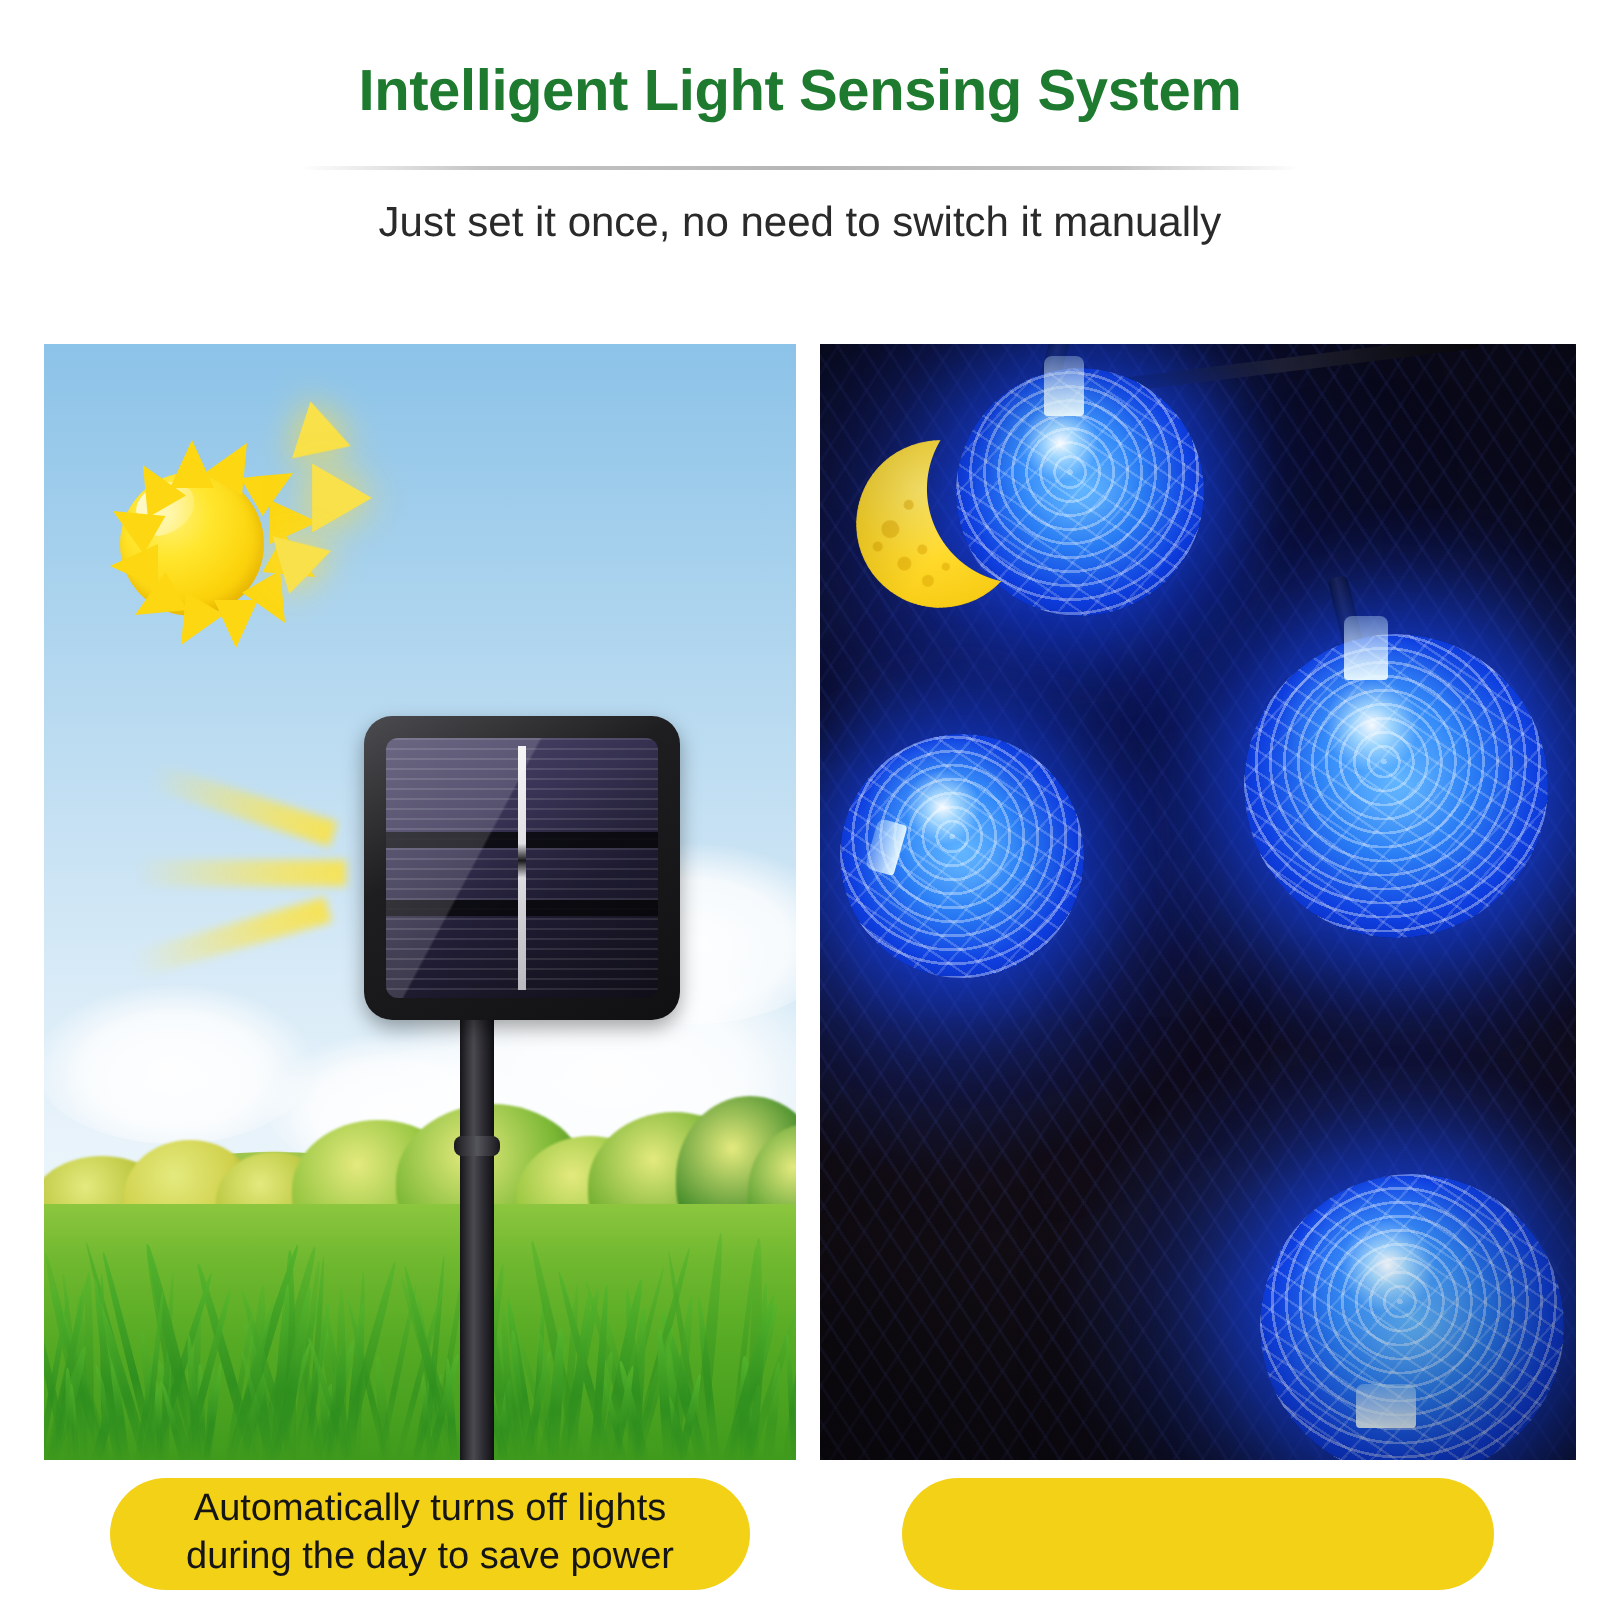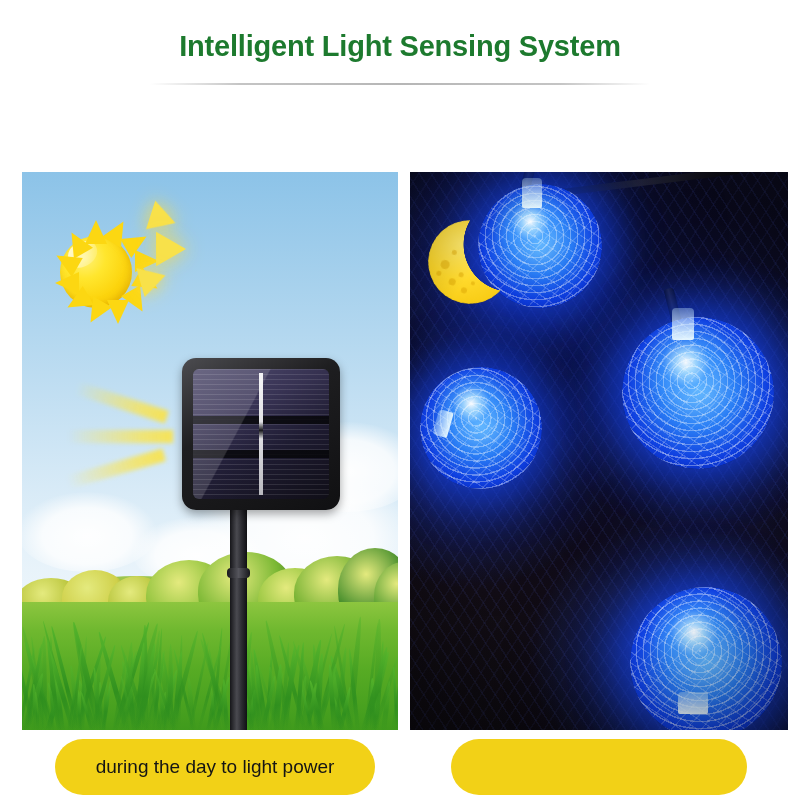--- a/index.html
+++ b/index.html
@@ -353,20 +353,21 @@
   }
   #pill-day   { left: 55px;  top: 739px; width: 320px; height: 56px; }
   #pill-night { left: 451px; top: 739px; width: 296px; height: 56px; }
 </style>
 </head>
 <body>
 
 <div id="header">
   <div id="page-title">Intelligent Light Sensing System</div>
   <div id="title-divider"></div>
+  <div id="page-subtitle">Just set it once, no need to switch it manually</div>
 </div>
 
 <div class="panel" id="panel-day">
 
   <div id="sky"></div>
 
   <div class="cloud" id="cloud-a"></div>
   <div class="cloud" id="cloud-b"></div>
   <div class="cloud" id="cloud-c"></div>
   <div class="cloud" id="cloud-d"></div>
@@ -603,20 +604,21 @@
         <div class="moon-dot" style="left: 48px; top: 60px; width: 4px; height: 4px;"></div>
         <div class="moon-dot" style="left: 12px; top: 58px; width: 5px; height: 5px;"></div>
       </div>
   </div>
 
   <div id="vignette"></div>
 </div>
 
 <div class="pill" id="pill-day">
   <div>
-    <div>during the day to light power</div>
+    <div>Automatically turns off lights</div>
+    <div>during the day to save power</div>
   </div>
 </div>
 
 <div class="pill" id="pill-night">
   <div>
   </div>
 </div>
 
 </body></html>

